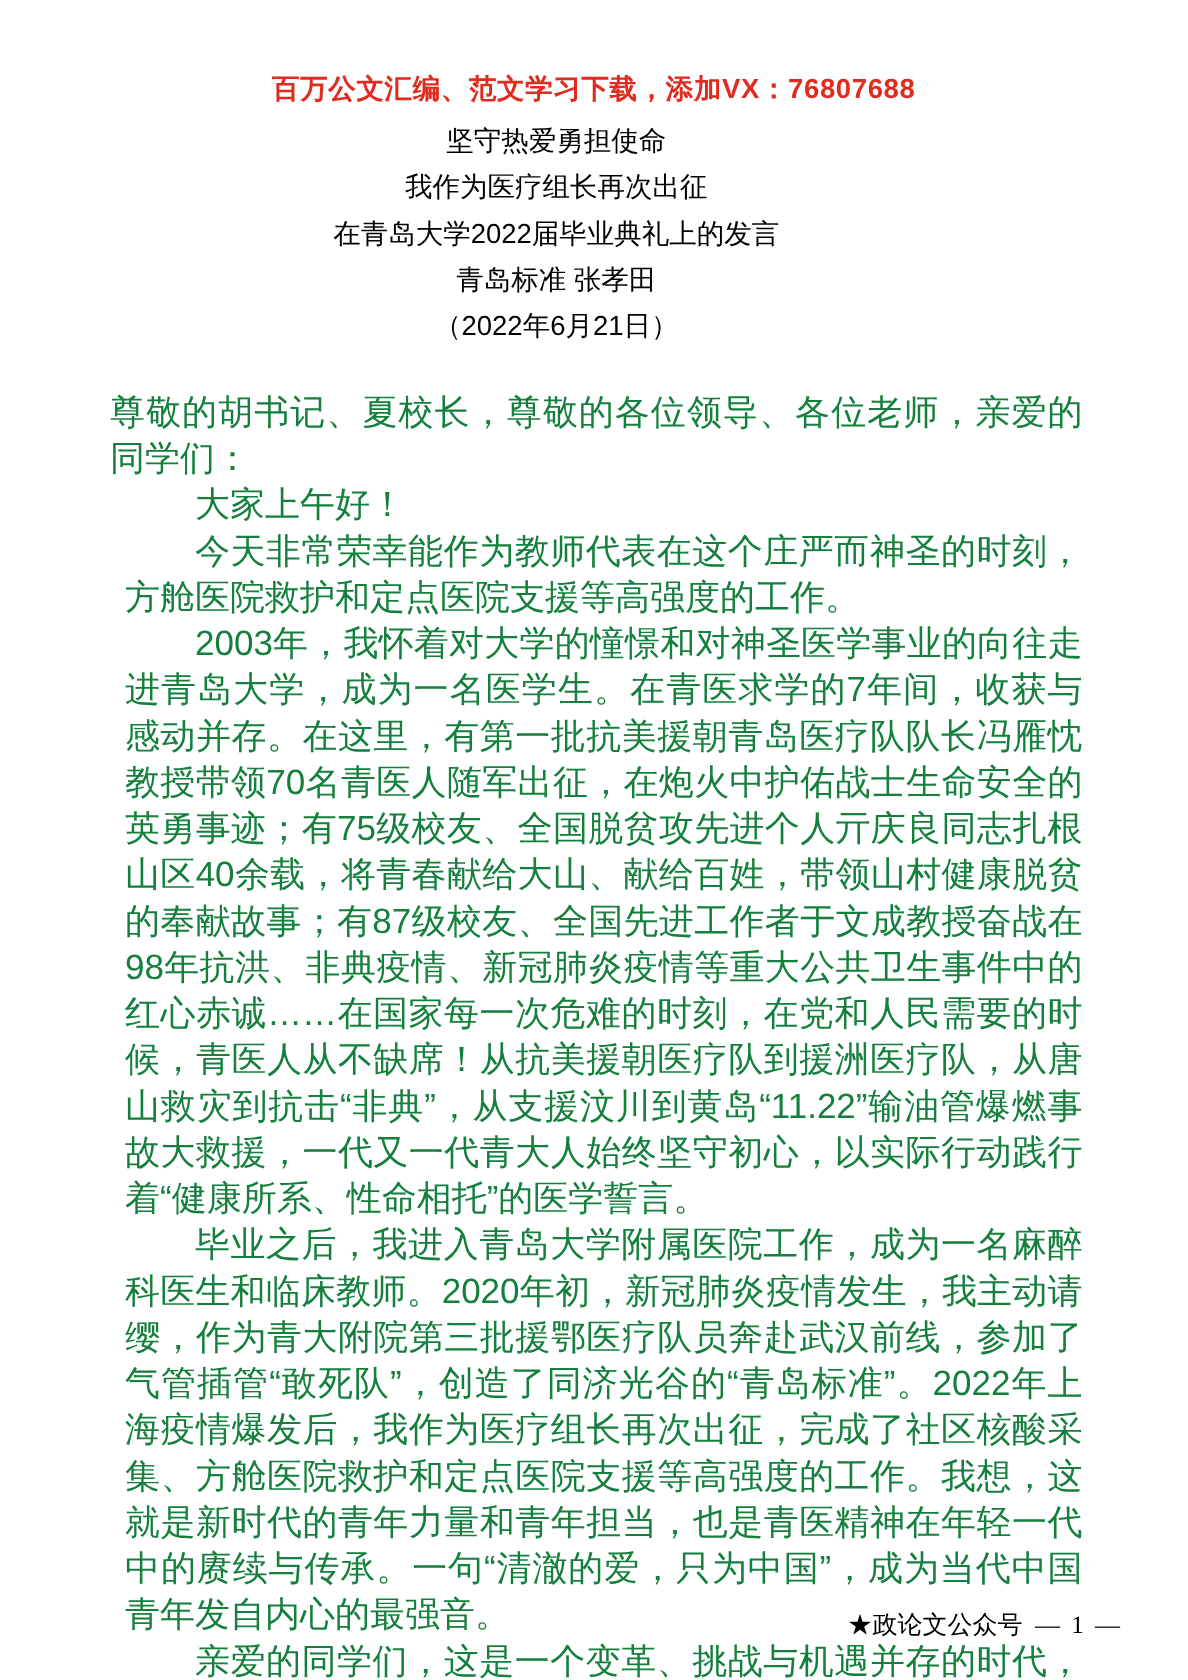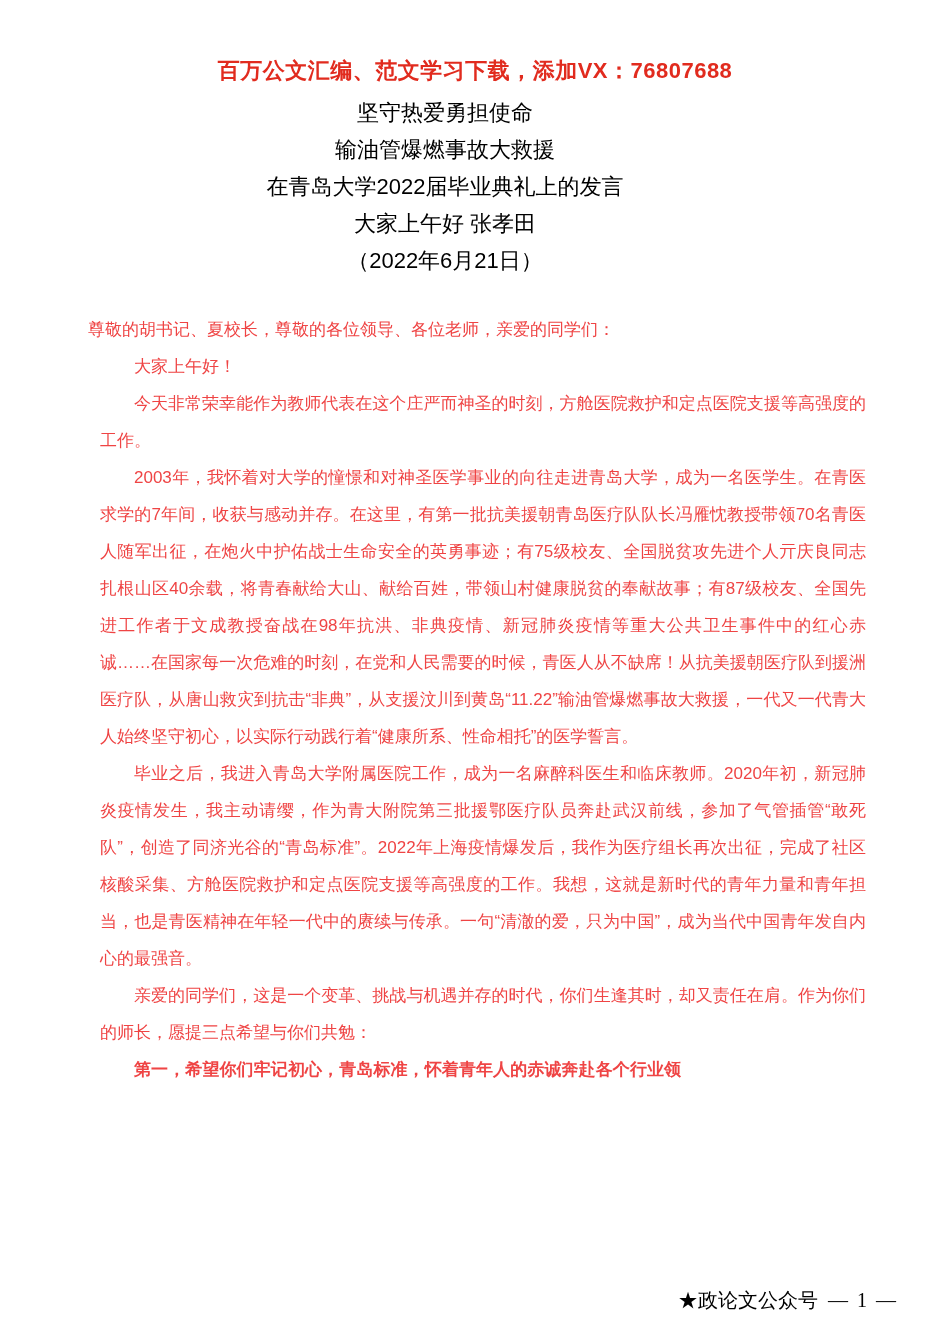--- a/index.html
+++ b/index.html
@@ -52,27 +52,27 @@
   }
 
   
   .body-block {
     position: absolute;
     top: 311px;
     left: 88px;
     width: 778px;
   }
   .para {
-    font-size: 17px;
+    font-size: 28px;
     line-height: 37px;
     text-align: justify;
     text-align-last: left;
     text-justify: inter-character;
     margin: 0;
-    color: #ef4444;
+    color: #15803d;
     word-break: break-all;
   }
   .para.indent {
     text-indent: 2em;
     margin-left: 12px;
   }
   .para.bold {
     font-weight: 700;
     letter-spacing: 0.1px;
   }
@@ -97,23 +97,23 @@
 </style>
 </head>
 <body>
 
 <div id="page">
 
   <div class="promo-banner" style="color: rgb(225, 43, 30);">百万公文汇编、范文学习下载，添加VX：76807688</div>
 
   <div class="title-block">
     <div class="title-line">坚守热爱勇担使命</div>
-    <div class="title-line">输油管爆燃事故大救援</div>
+    <div class="title-line">我作为医疗组长再次出征</div>
     <div class="title-line">在青岛大学2022届毕业典礼上的发言</div>
-    <div class="title-line">大家上午好  张孝田</div>
+    <div class="title-line">青岛标准  张孝田</div>
     <div class="title-line">（2022年6月21日）</div>
   </div>
 
   <div class="body-block">
     <p class="para">尊敬的胡书记、夏校长，尊敬的各位领导、各位老师，亲爱的同学们：</p>
     <p class="para indent">大家上午好！</p>
     <p class="para indent">今天非常荣幸能作为教师代表在这个庄严而神圣的时刻，方舱医院救护和定点医院支援等高强度的工作。</p>
     <p class="para indent">2003年，我怀着对大学的憧憬和对神圣医学事业的向往走进青岛大学，成为一名医学生。在青医求学的7年间，收获与感动并存。在这里，有第一批抗美援朝青岛医疗队队长冯雁忱教授带领70名青医人随军出征，在炮火中护佑战士生命安全的英勇事迹；有75级校友、全国脱贫攻先进个人亓庆良同志扎根山区40余载，将青春献给大山、献给百姓，带领山村健康脱贫的奉献故事；有87级校友、全国先进工作者于文成教授奋战在98年抗洪、非典疫情、新冠肺炎疫情等重大公共卫生事件中的红心赤诚……在国家每一次危难的时刻，在党和人民需要的时候，青医人从不缺席！从抗美援朝医疗队到援洲医疗队，从唐山救灾到抗击“非典”，从支援汶川到黄岛“11.22”输油管爆燃事故大救援，一代又一代青大人始终坚守初心，以实际行动践行着“健康所系、性命相托”的医学誓言。</p>
     <p class="para indent">毕业之后，我进入青岛大学附属医院工作，成为一名麻醉科医生和临床教师。2020年初，新冠肺炎疫情发生，我主动请缨，作为青大附院第三批援鄂医疗队员奔赴武汉前线，参加了气管插管“敢死队”，创造了同济光谷的“青岛标准”。2022年上海疫情爆发后，我作为医疗组长再次出征，完成了社区核酸采集、方舱医院救护和定点医院支援等高强度的工作。我想，这就是新时代的青年力量和青年担当，也是青医精神在年轻一代中的赓续与传承。一句“清澈的爱，只为中国”，成为当代中国青年发自内心的最强音。</p>
     <p class="para indent">亲爱的同学们，这是一个变革、挑战与机遇并存的时代，你们生逢其时，却又责任在肩。作为你们的师长，愿提三点希望与你们共勉：</p>

